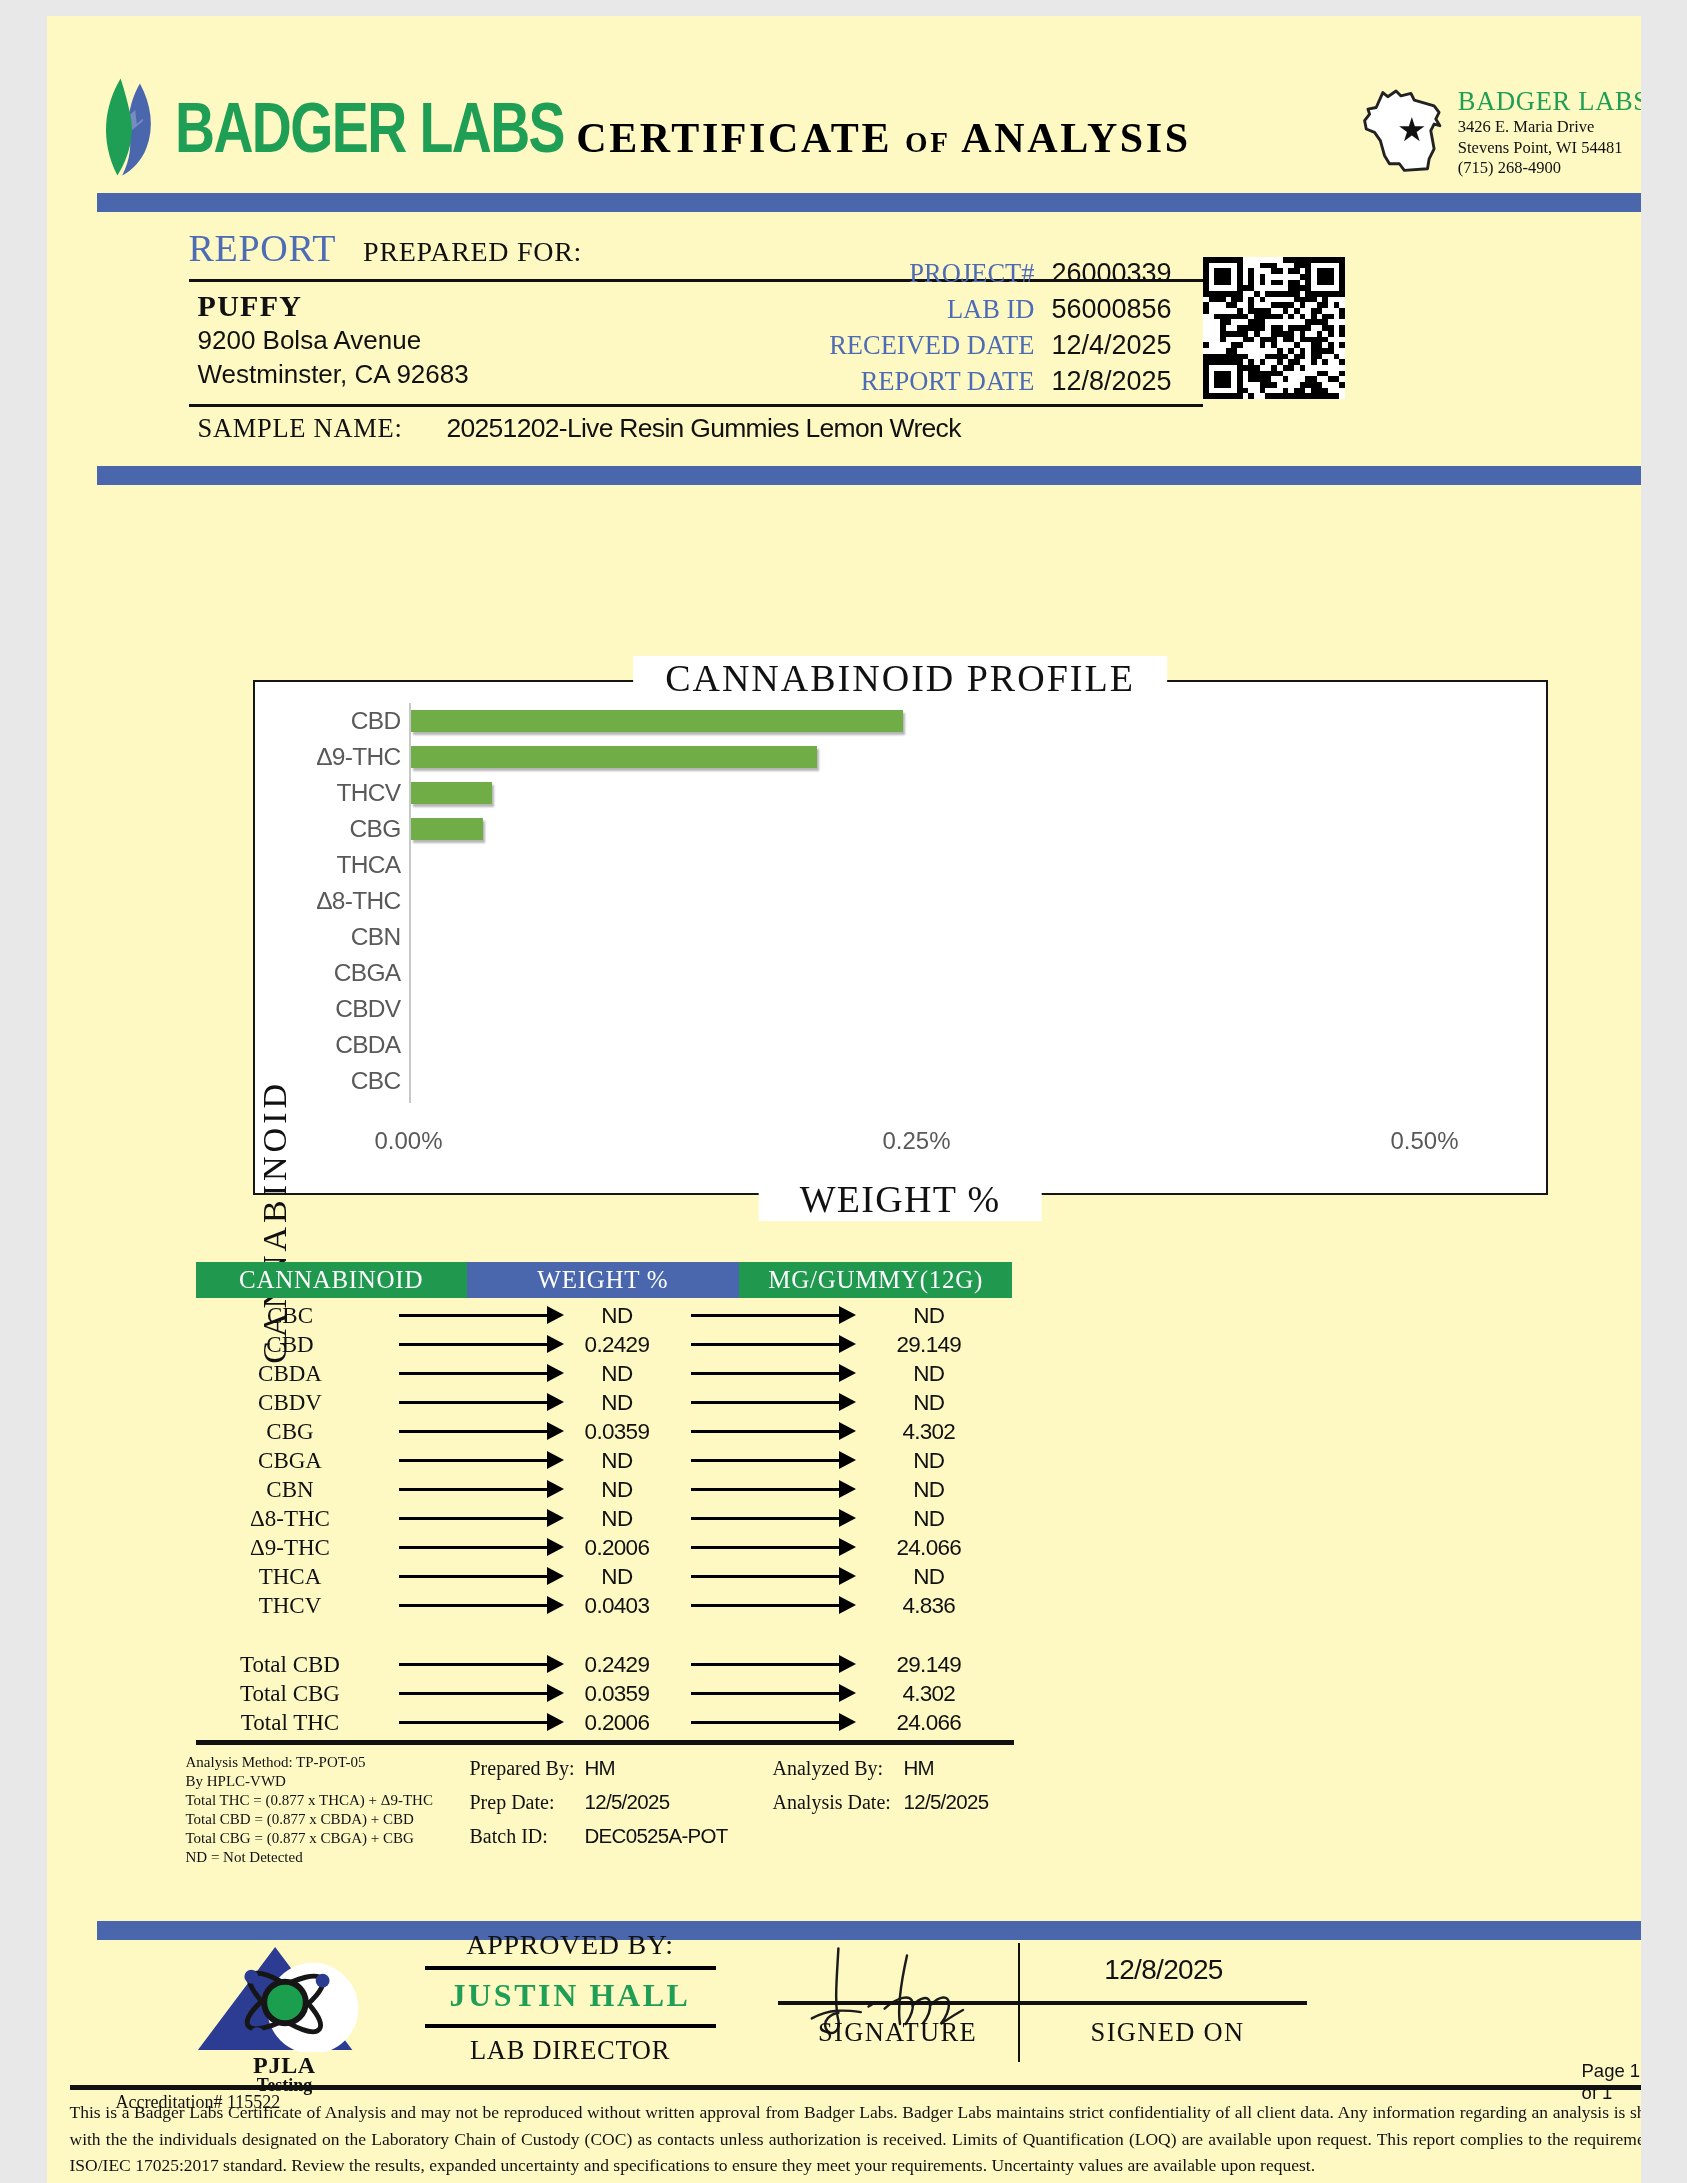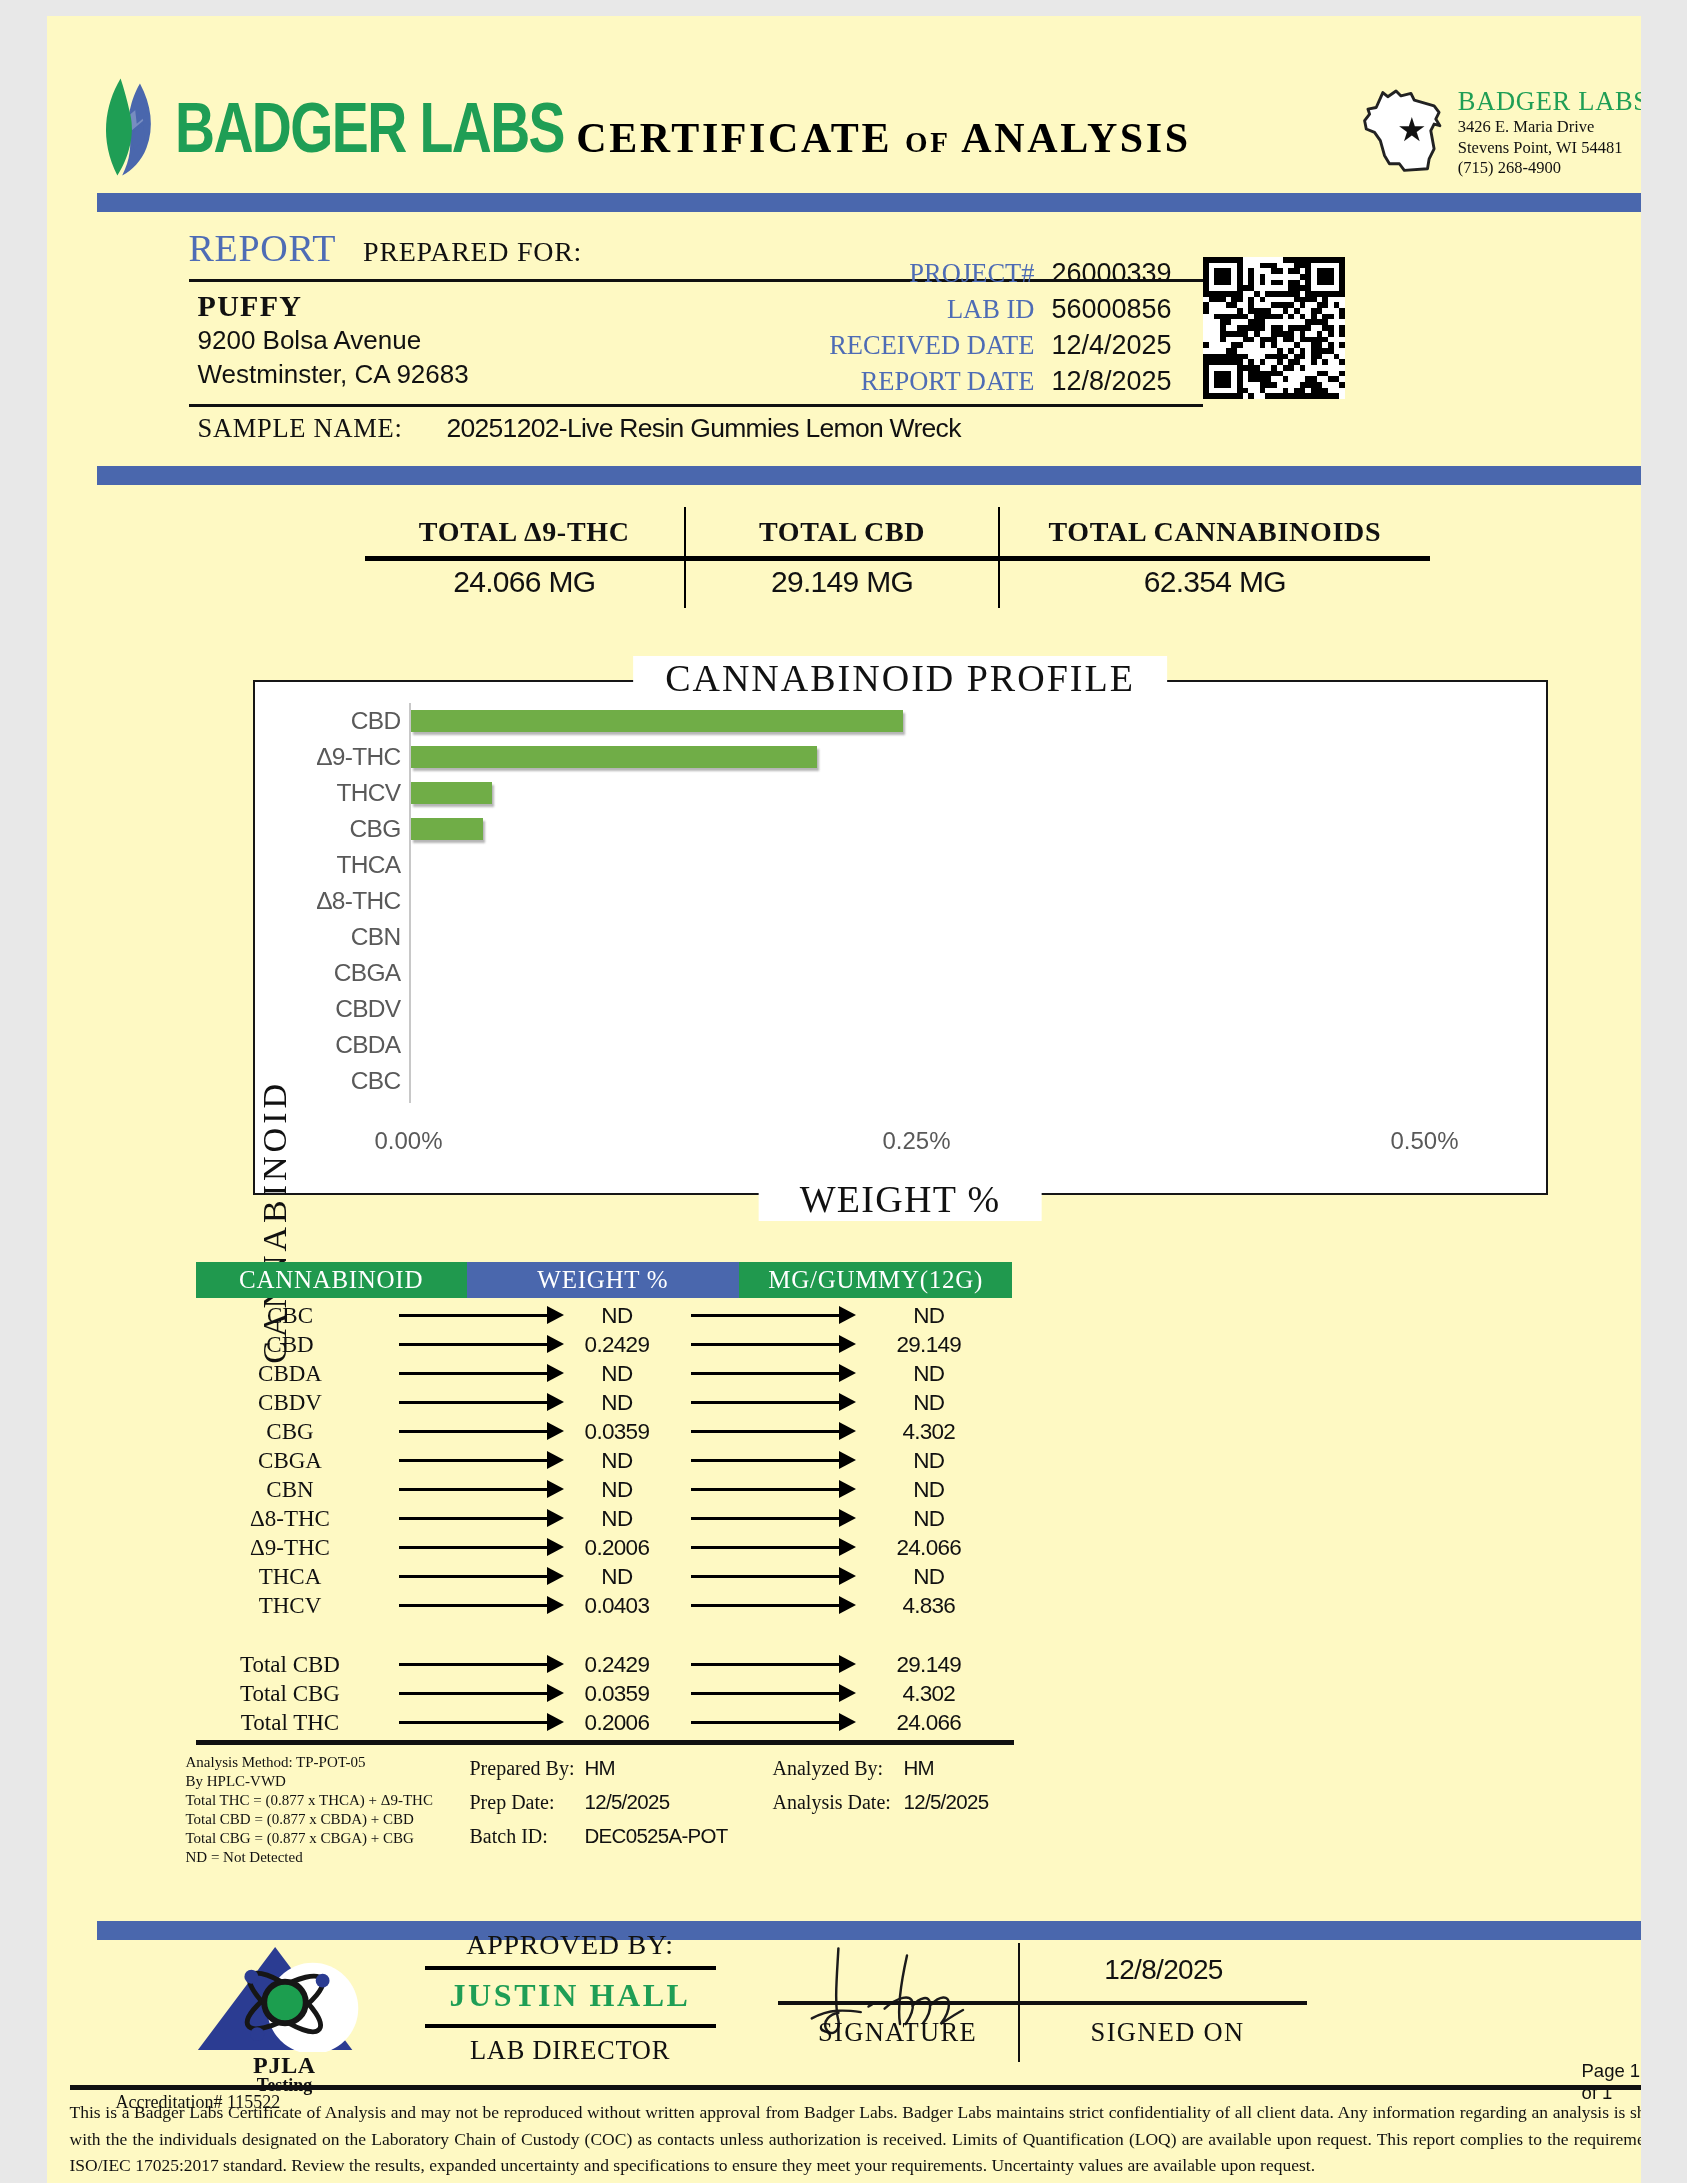--- a/index.html
+++ b/index.html
@@ -432,35 +432,20 @@
     </svg>
 
   <div id="rep-rule2" class="rule"></div>
   <div class="sample-row">
     <span class="sample-label">SAMPLE NAME:</span>
     <span class="sample-value">20251202-Live Resin Gummies Lemon Wreck</span>
   </div>
 
   <div id="bluebar2" class="bluebar"></div>
 
-  <div class="totals">
-    <div class="totals-rule"></div>
-    <div class="tot-col c1">
-      <div class="tot-label">TOTAL Δ9-THC</div>
-      <div class="tot-value">24.066 MG</div>
-    </div>
-    <div class="tot-col c2">
-      <div class="tot-label">TOTAL CBD</div>
-      <div class="tot-value">29.149 MG</div>
-    </div>
-    <div class="tot-col c3">
-      <div class="tot-label">TOTAL CANNABINOIDS</div>
-      <div class="tot-value">62.354 MG</div>
-    </div>
-  </div>
 
   <div class="chart-box">
     <div class="chart-title">CANNABINOID PROFILE</div>
     <div class="chart-ylabel">CANNABINOID</div>
     <div class="cat-col" id="cat-labels">
         <div class="cat-label">CBD</div>
         <div class="cat-label">Δ9-THC</div>
         <div class="cat-label">THCV</div>
         <div class="cat-label">CBG</div>
         <div class="cat-label">THCA</div>

